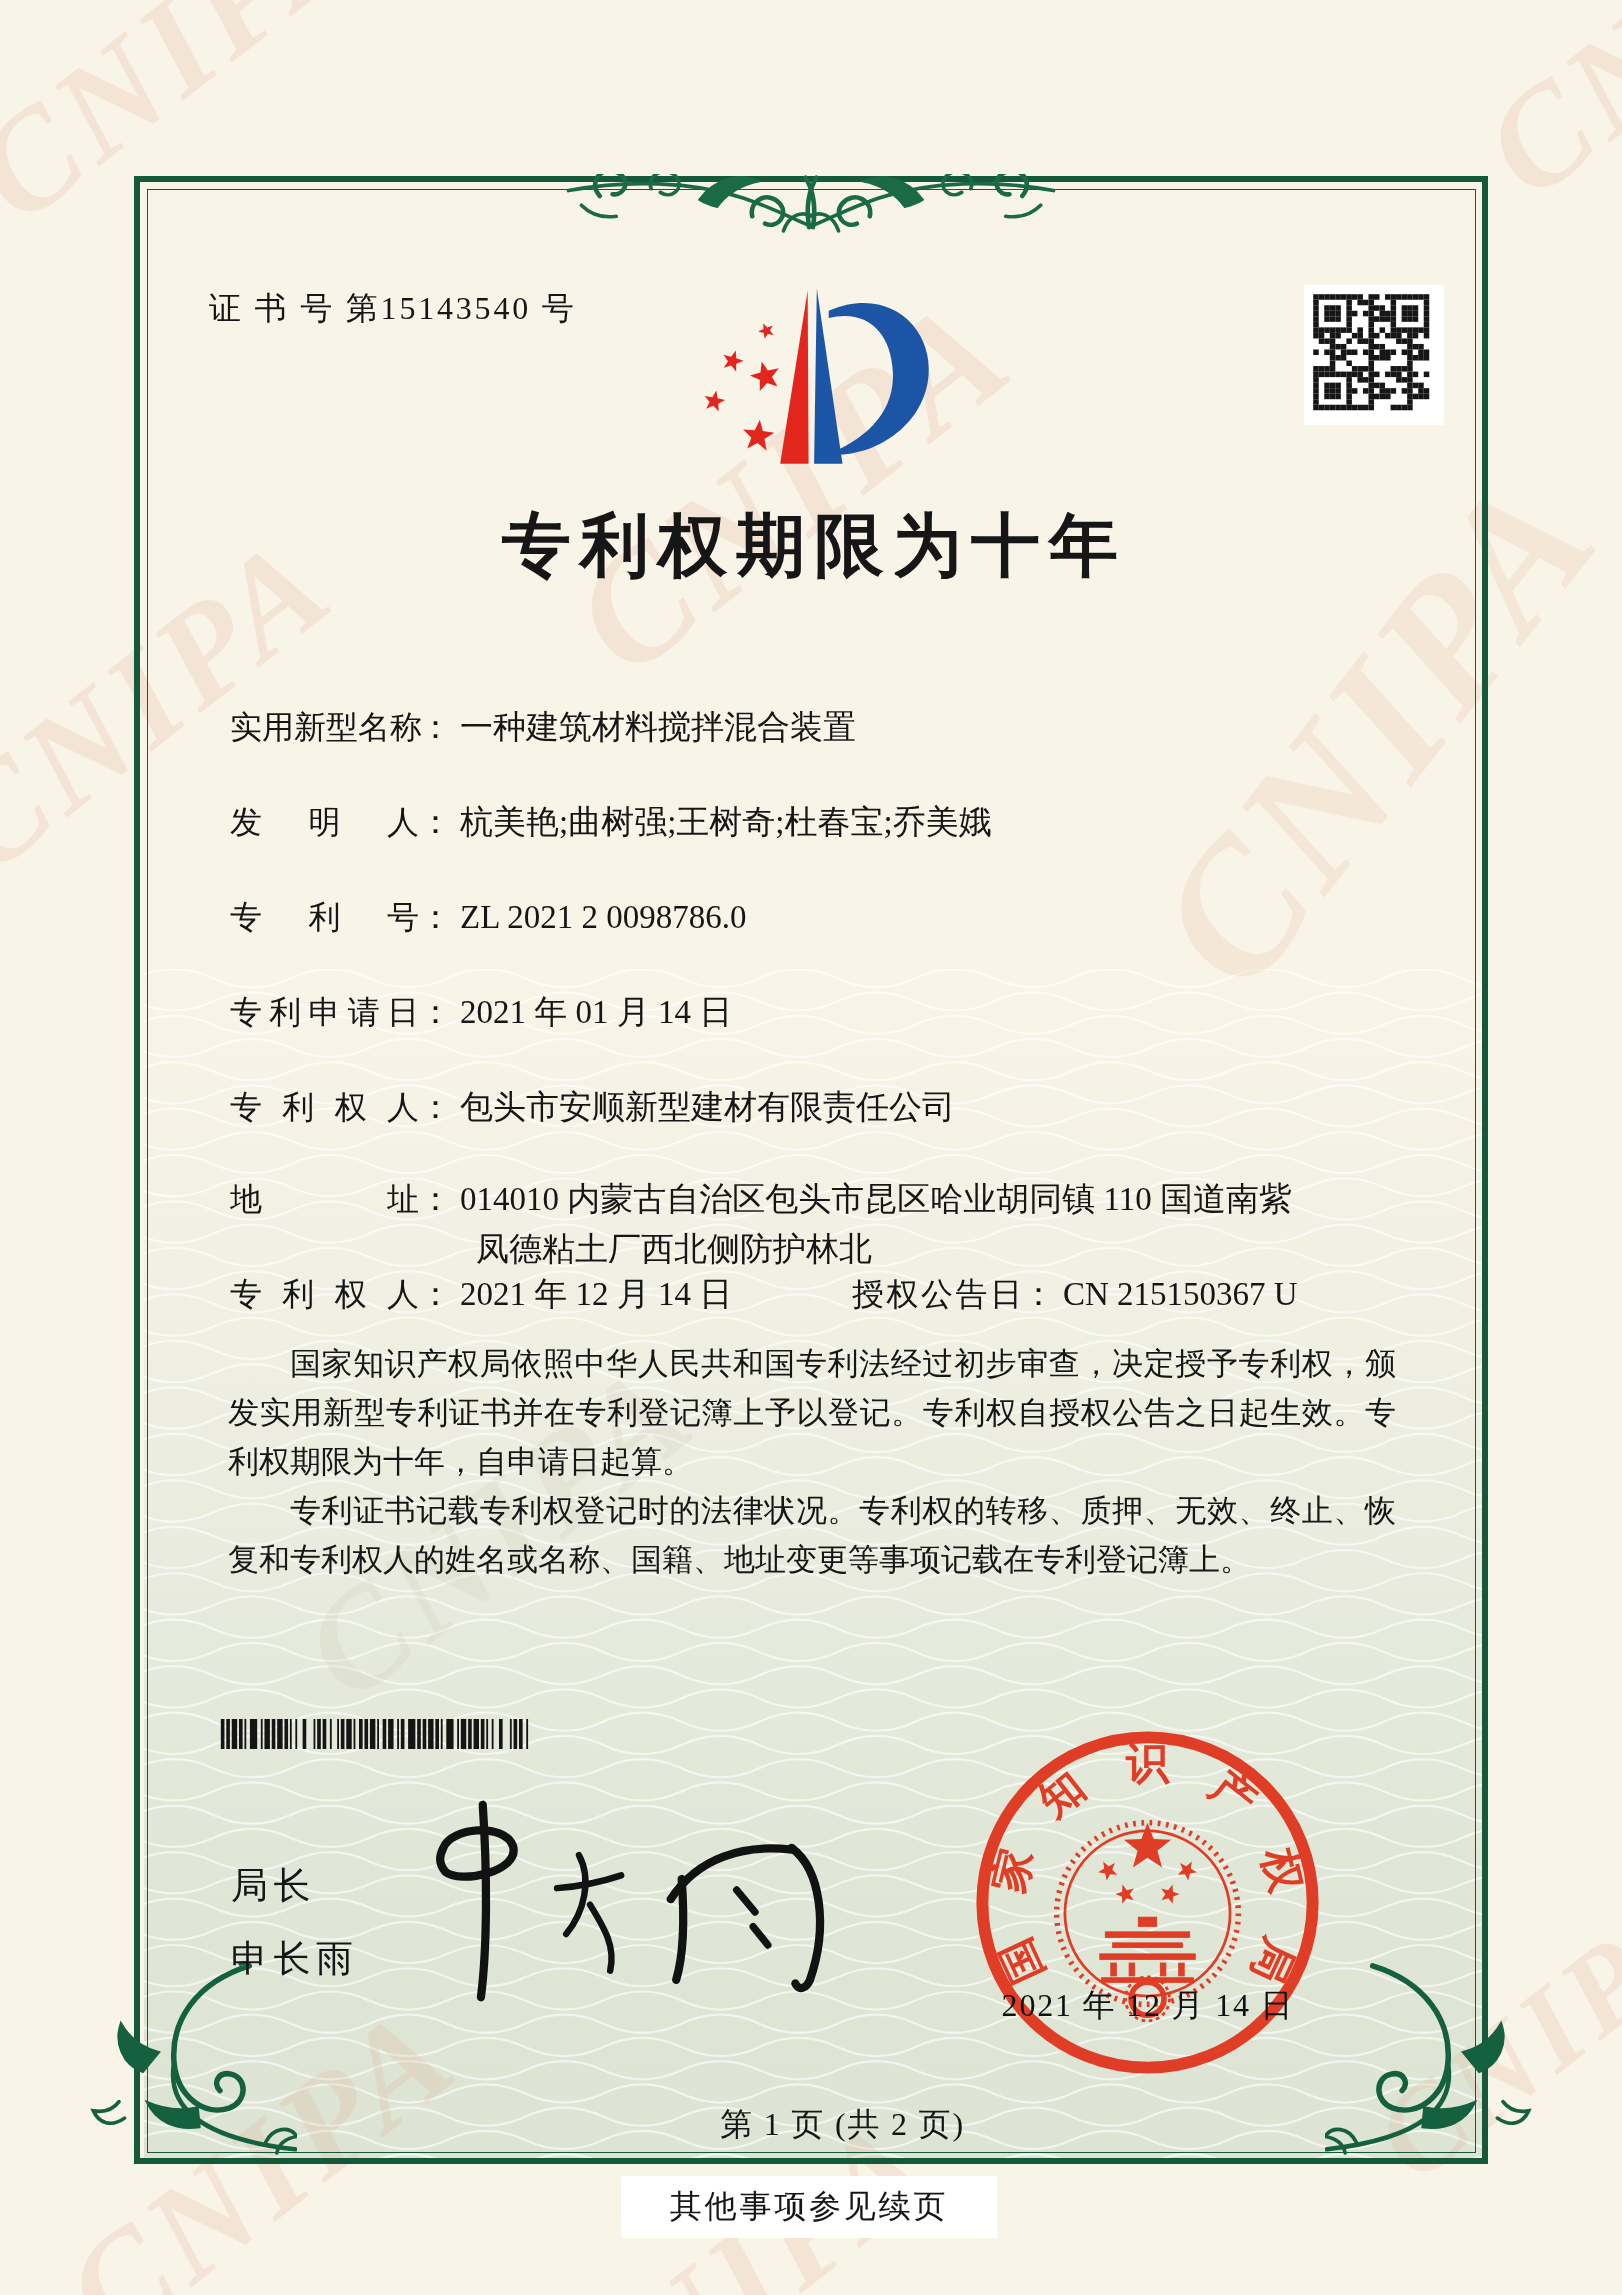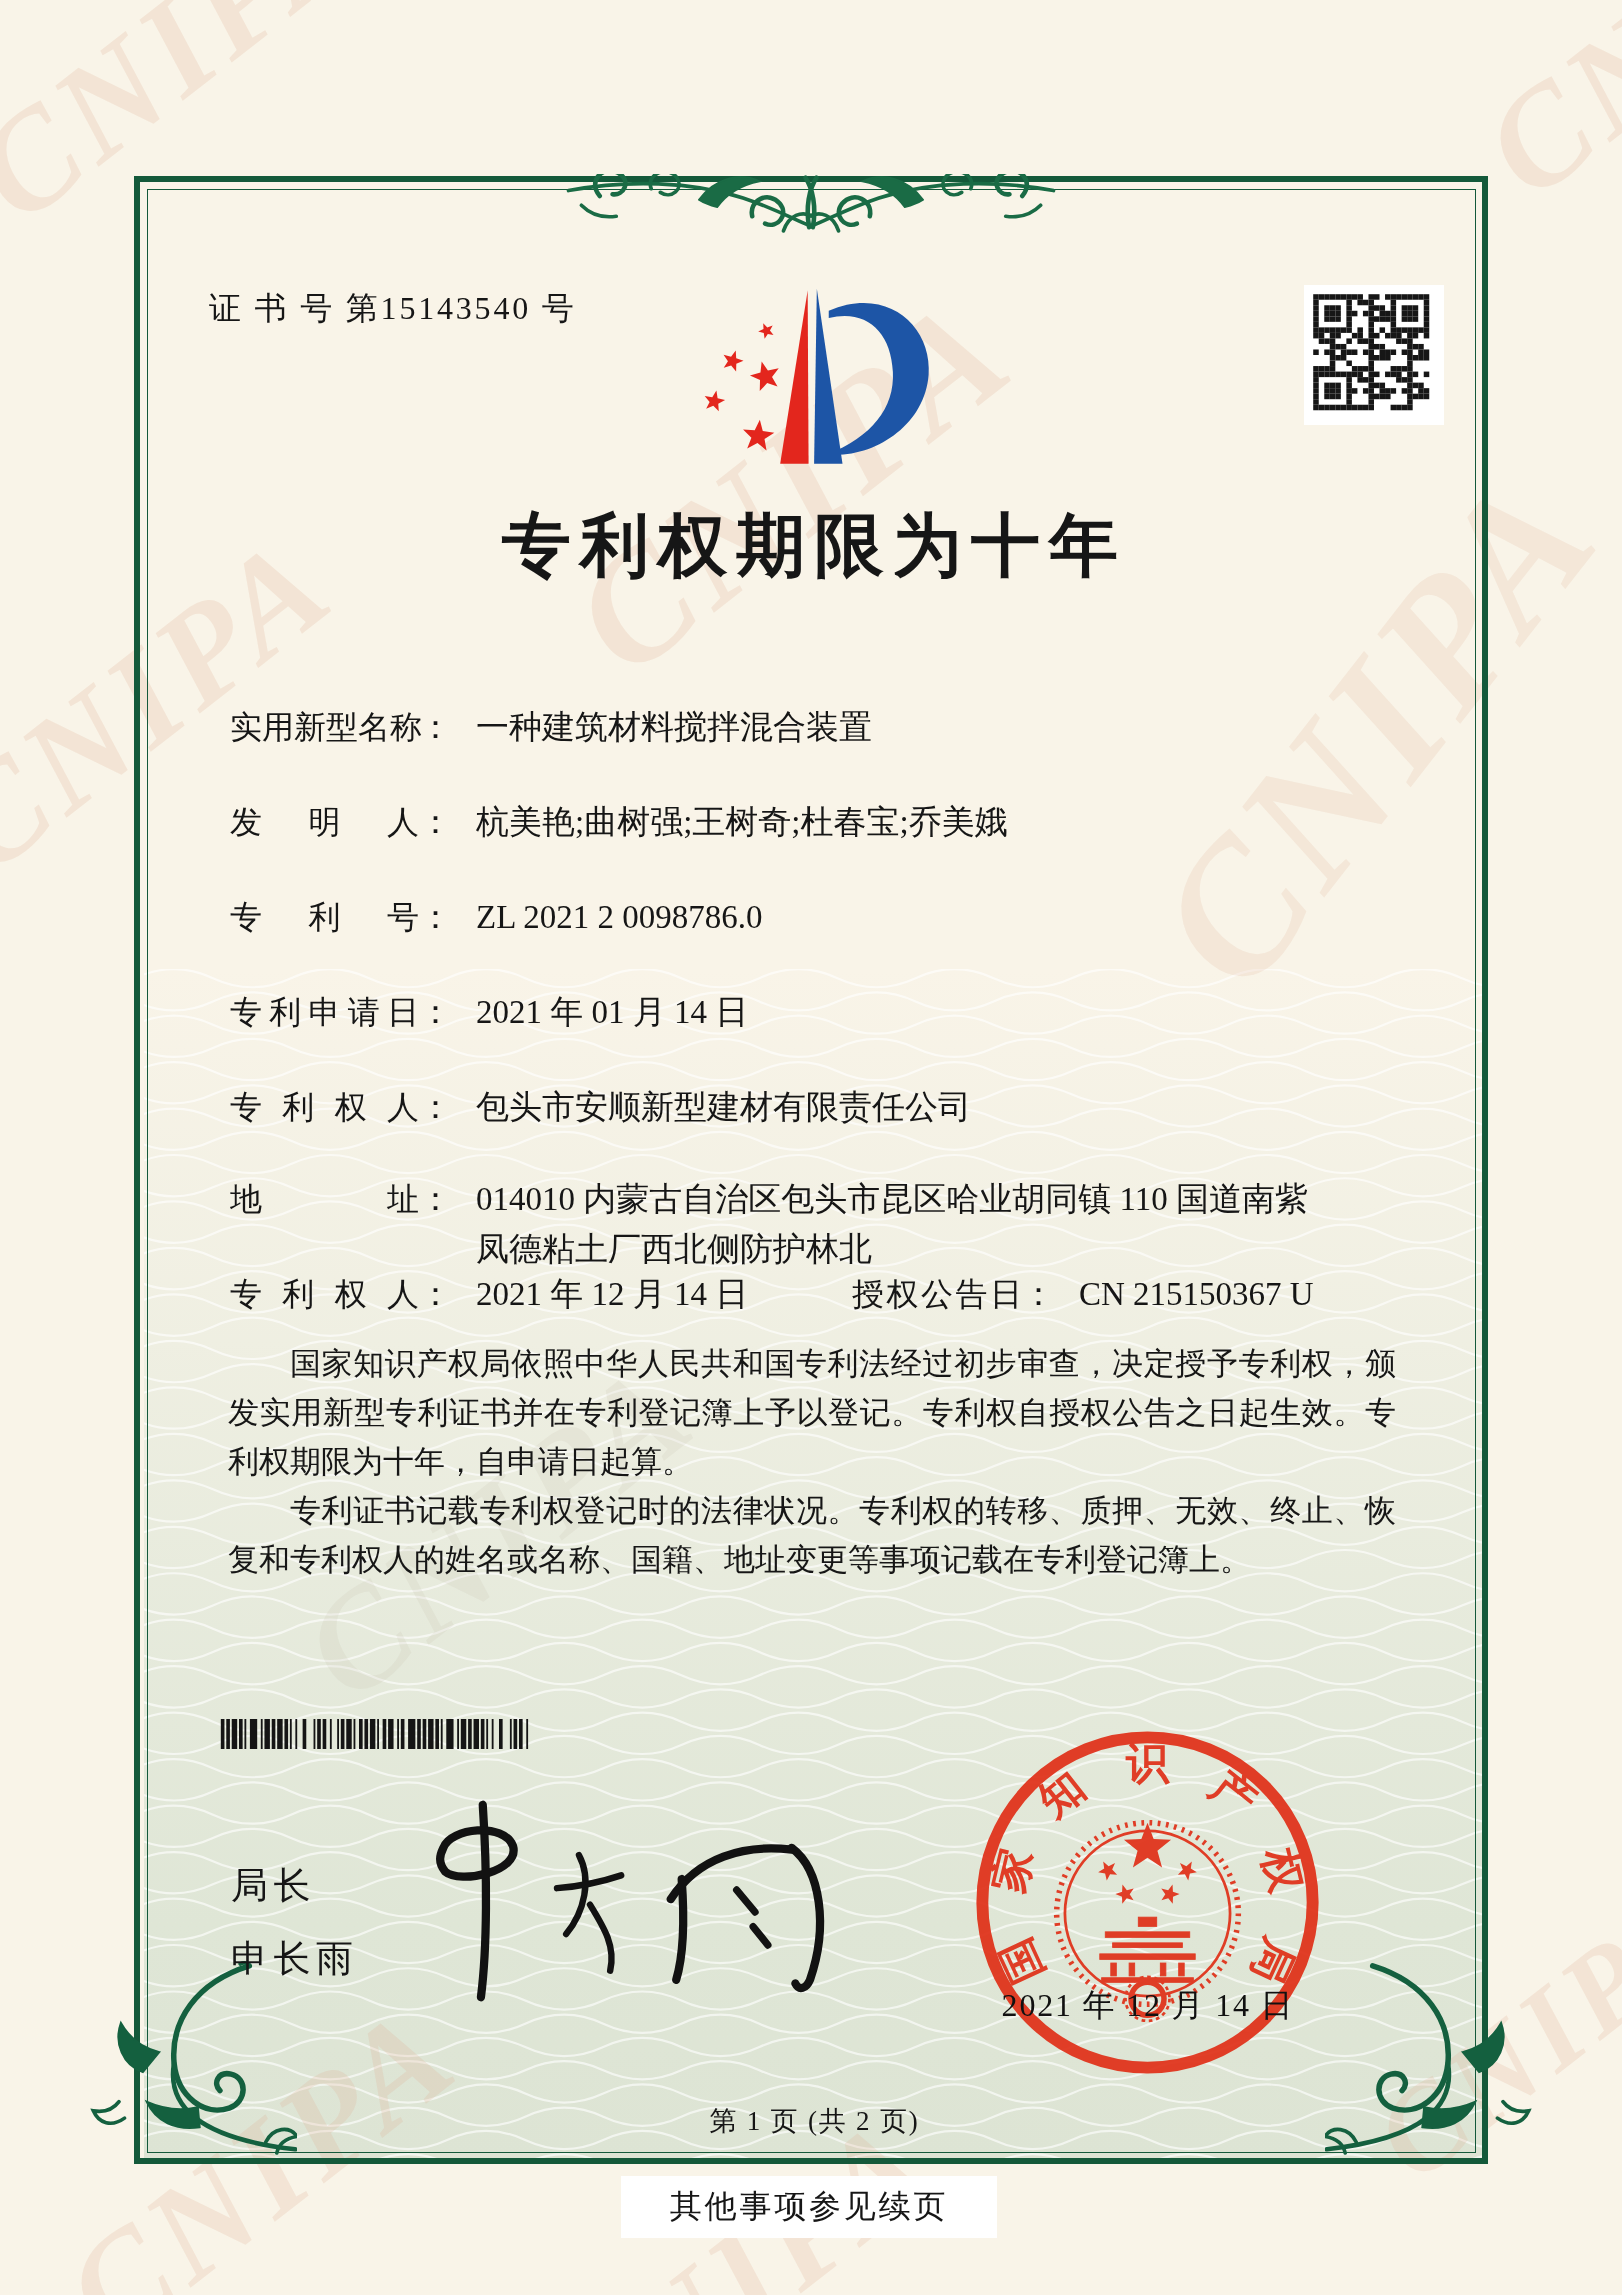--- a/index.html
+++ b/index.html
@@ -23,36 +23,36 @@
   .certno{position:absolute;left:209px;top:287px;font-size:32px;letter-spacing:2.8px;}
   .logo{position:absolute;left:691px;top:274px;}
   .qr{position:absolute;left:1304px;top:285px;background:#fff;padding:0;}
   .title{position:absolute;left:144px;top:500px;width:1341px;text-align:center;
          font-size:69px;font-weight:700;letter-spacing:9.2px;}
   
   .frow{position:absolute;left:230px;font-size:33px;white-space:nowrap;}
   .flabel{display:inline-block;width:189px;text-align:justify;text-align-last:justify;
           font-size:32px;vertical-align:baseline;}
   .flabel2{display:inline-block;width:170px;text-align:justify;text-align-last:justify;font-size:32px;}
-  .fval{margin-left:24px;font-family:Liberation Serif, serif;}
+  .fval{margin-left:8px;font-family:Liberation Serif, serif;}
   .addr2{position:absolute;left:476px;top:1227px;font-size:33px;}
   
   .legal{position:absolute;left:228px;top:1339px;width:1168px;font-size:31px;line-height:49px;
          text-align:justify;}
   .legal p{margin:0;text-indent:2em;}
   
   .barcode{position:absolute;left:219px;top:1719px;}
   .director-title{position:absolute;left:231px;top:1861px;font-size:37px;letter-spacing:5.5px;}
   .director-name{position:absolute;left:231px;top:1934px;font-size:37px;letter-spacing:5.5px;}
   .signature{position:absolute;left:395px;top:1791px;}
   .sealwrap{position:absolute;left:964px;top:1719px;width:367px;height:367px;}
   .sealdate{position:absolute;left:992px;top:1984px;width:312px;text-align:center;
             font-size:32px;letter-spacing:1.8px;color:#111;z-index:5;}
-  .pageinfo{position:absolute;left:144px;top:2103px;width:1341px;text-align:center;font-size:27px;
-            letter-spacing:1.8px;}
+  .pageinfo{position:absolute;left:144px;top:2103px;width:1341px;text-align:center;font-size:32px;
+            letter-spacing:1.8px;padding-left:28px;}
   .notebox{position:absolute;left:621px;top:2176px;width:376px;height:62px;background:#ffffff;
            display:flex;align-items:center;justify-content:center;font-size:32px;letter-spacing:2.8px;}
   
   .orn-top{position:absolute;left:563px;top:174px;}
   .orn-bl{position:absolute;left:86px;top:1960px;}
   .orn-br{position:absolute;left:1325px;top:1960px;transform:scaleX(-1);}
 </style>
 </head>
 <body>
 

